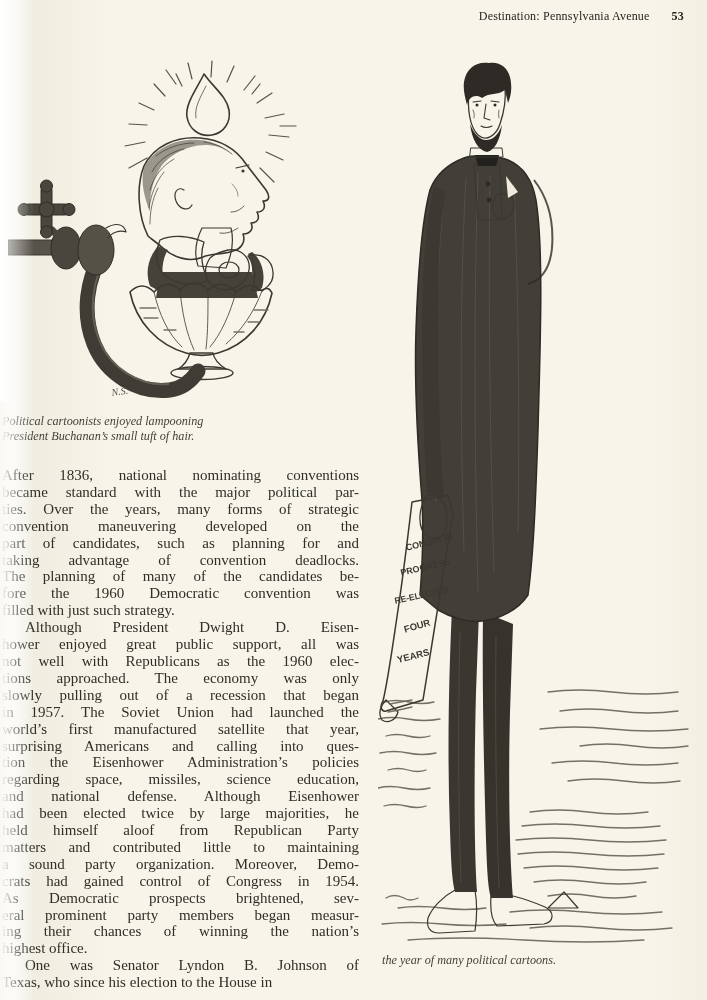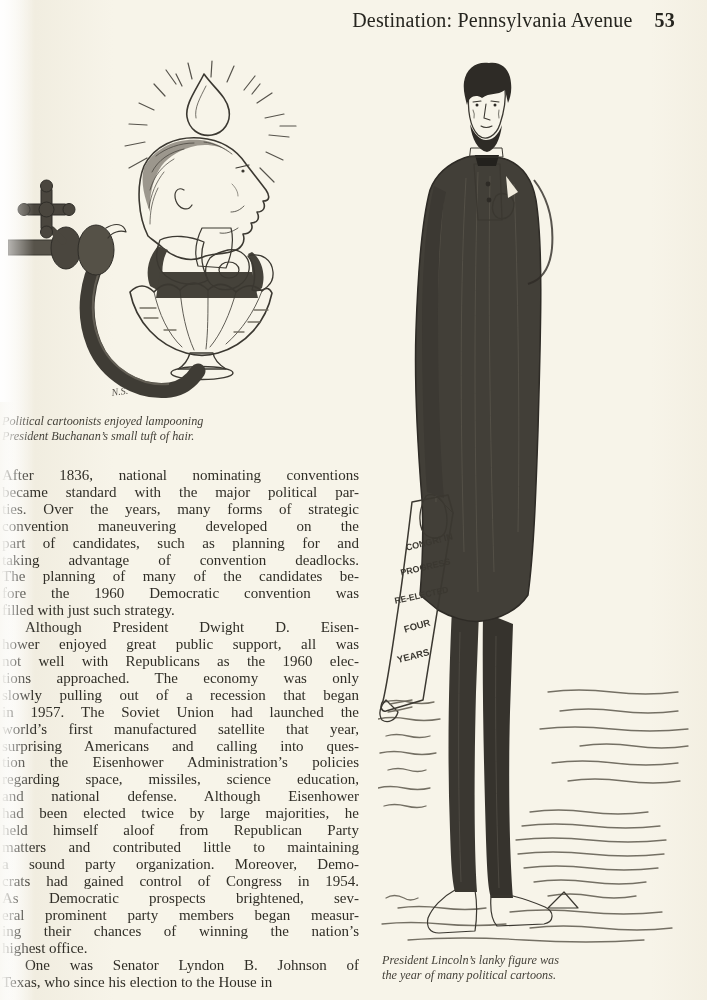--- a/index.html
+++ b/index.html
@@ -2,22 +2,22 @@
 <html><head>
 <meta charset="utf-8">
 <style>
   html,body{margin:0;padding:0;background:#d8d4c8;}
   .page{
     position:relative;width:707px;height:1000px;margin:0 auto;overflow:hidden;
     background:linear-gradient(to right,#fdfdfb 0%,#f1ede0 5%,#f7f4e9 16%,#f7f4e9 92%,#f3efe2 100%);
     font-family:"Liberation Serif", serif;color:#2e2c26;
   }
   .running-head{
-    position:absolute;top:9px;left:7px;width:668px;text-align:right;
-    font-size:20px;letter-spacing:.2px;color:#26251f;white-space:nowrap;
+    position:absolute;top:9px;left:16px;width:668px;text-align:right;
+    font-size:12px;letter-spacing:.2px;color:#26251f;white-space:nowrap;
   }
   .running-head .pageno{font-weight:bold;margin-left:22px;}
   .fig{position:absolute;}
   .fig svg{display:block;}
   .caption{
     position:absolute;font-style:italic;font-size:12.2px;line-height:14.6px;color:#45423a;
   }
   .caption-buchanan{left:2px;top:414px;width:240px;}
   .caption-lincoln{left:382px;top:953px;width:250px;}
   .body-text{
@@ -247,21 +247,20 @@
         <circle cx="117" cy="53" r="1.5" fill="#2e2b26"></circle>
 
       <path d="M118,144 C113,152 113,162 120,166 C129,169 136,162 136,151 C134,142 123,139 118,144 Z" fill="#efeade" class="ink" stroke-width="1.3"></path>
       <path d="M128,124 L140,140 L130,146 Z" fill="#f0ebdd"></path>
 
       <path d="M156,128 C170,146 176,170 174,196 C172,216 164,228 150,232" fill="none" stroke="#2e2b26" stroke-width="2" opacity=".8"></path>
     </svg>
   </div>
 
   <div class="caption caption-lincoln">
-    <div>President Lincoln’s lanky figure was</div>
     <div>the year of many political cartoons.</div>
   </div>
 
   <div class="body-text" id="body-text">
       <div class="line">After 1836, national nominating conventions</div>
       <div class="line">became standard with the major political par-</div>
       <div class="line">ties. Over the years, many forms of strategic</div>
       <div class="line">convention maneuvering developed on the</div>
       <div class="line">part of candidates, such as planning for and</div>
       <div class="line">taking advantage of convention deadlocks.</div>

